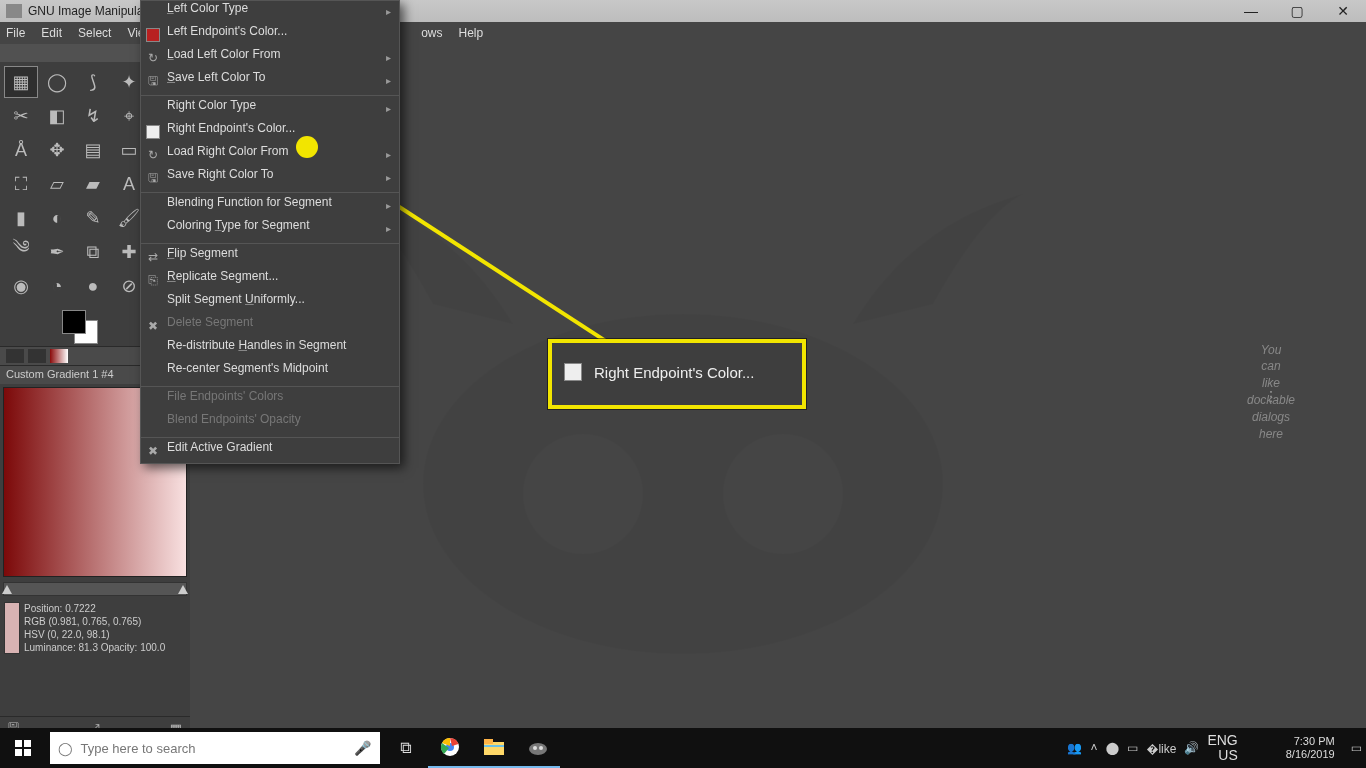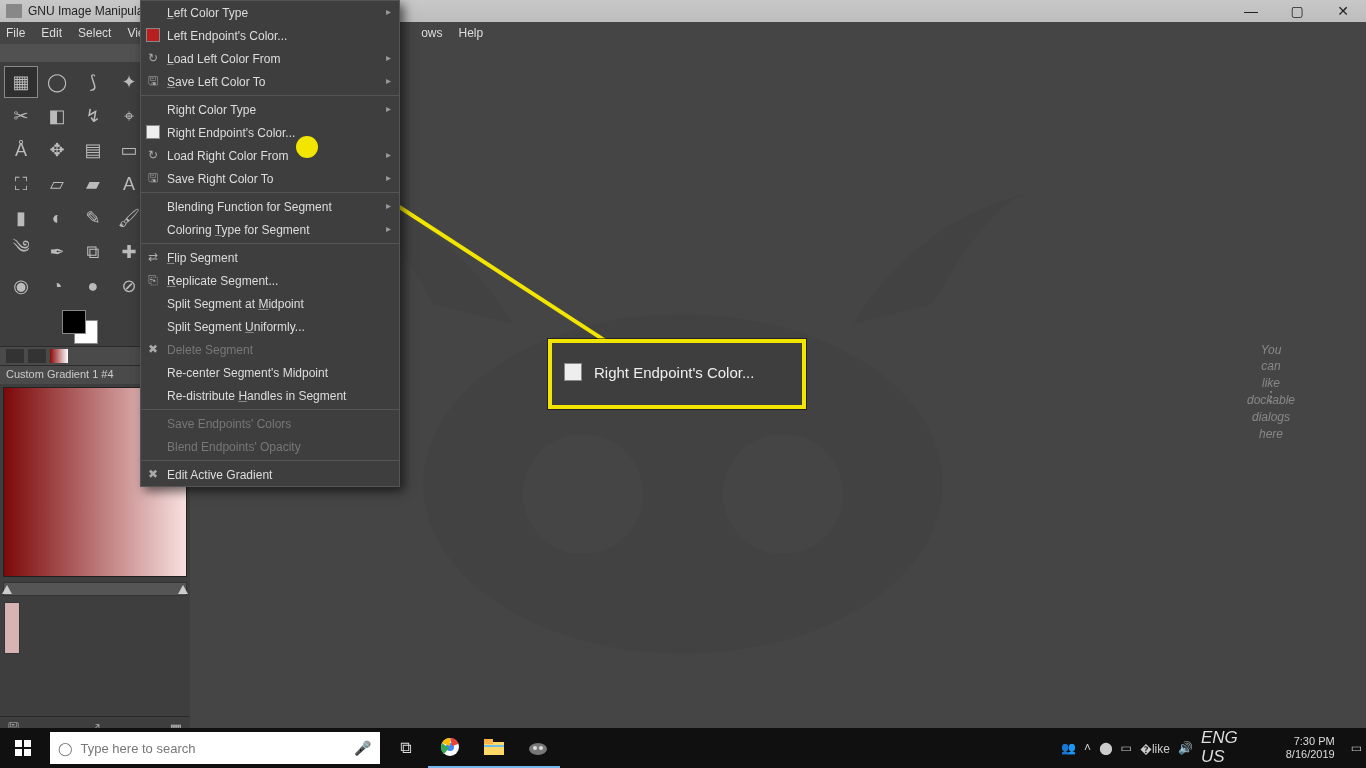--- a/index.html
+++ b/index.html
@@ -37,21 +37,21 @@
 .grad-slider { height: 14px; margin: 2px 3px; background: #555; border: 1px solid #333; position: relative; }
 .grad-slider::before, .grad-slider::after { content: ""; position: absolute; top: 2px; width: 0; height: 0; border-left: 5px solid transparent; border-right: 5px solid transparent; border-bottom: 9px solid #ccc; }
 .grad-slider::before { left: -2px; }
 .grad-slider::after { right: -2px; }
 .infobox { margin: 4px; display: flex; align-items: flex-start; }
 .swatch { width: 16px; height: 52px; background: #d8b3b3; border: 1px solid #333; margin-right: 4px; }
 .info { font-size: 10px; color: #ccc; line-height: 1.3; white-space: nowrap; }
 .btnrow { height: 24px; margin-top: auto; display: flex; align-items: center; justify-content: space-between; padding: 0 8px; color: #bbb; font-size: 13px; border-top: 1px solid #2a2a2a; }
 
 .context { position: absolute; left: 140px; top: 0px; width: 260px; background: #3e3e3e; border: 1px solid #555; box-shadow: 4px 4px 10px rgba(0,0,0,.6); font-size: 12px; color: #ddd; z-index: 5; }
-.ci { height: 23px; display: flex; align-items: center; padding-left: 26px; position: relative; }
+.ci { height: 23px; display: flex; padding-left: 26px; position: relative; }
 .ci u { text-decoration: underline; text-decoration-color: #888; }
 .ci.disabled { color: #777; }
 .ci .icon { position: absolute; left: 5px; top: 4px; width: 14px; height: 14px; }
 .ci .arrow { position: absolute; right: 8px; top: 5px; font-size: 10px; color: #999; }
 .sep { height: 1px; background: #555; margin: 2px 0; }
 .icon.red { background: #b82020; border: 1px solid #888; }
 .icon.white { background: #eee; border: 1px solid #888; }
 .icon.char { color: #aaa; font-size: 12px; text-align: center; line-height: 14px; }
 
 .callout { position: absolute; left: 548px; top: 339px; width: 258px; height: 70px; border: 4px solid #f2e500; background: #3e3e3e; z-index: 4; box-shadow: 0 0 0 1px rgba(0,0,0,.5); }
@@ -146,20 +146,26 @@
       <div class="tabrow">
         <div class="tab"></div>
         <div class="tab"></div>
         <div class="tab red"></div>
       </div>
       <div class="grad-title">Custom Gradient 1 #4</div>
       <div class="grad-canvas"></div>
       <div class="grad-slider"></div>
       <div class="infobox">
         <div class="swatch"></div>
+        <div class="info">
+          <div>Position: 0.7222</div>
+          <div>RGB (0.981, 0.765, 0.765)</div>
+          <div>HSV (0, 22.0, 98.1)</div>
+          <div>Luminance: 81.3    Opacity: 100.0</div>
+        </div>
       </div>
       <div class="btnrow">
         <span>🖫</span>
         <span>⤢</span>
         <span>▦</span>
       </div>
     </div>
 
     <div class="center">
       <svg class="wilber" width="700" height="520" viewBox="0 0 700 520">
@@ -236,38 +242,35 @@
     <div class="sep"></div>
     <div class="ci">
         <span class="icon char">⇄</span>
         <span><u>F</u>lip Segment</span>
       </div>
     <div class="ci">
         <span class="icon char">⎘</span>
         <span><u>R</u>eplicate Segment...</span>
       </div>
     <div class="ci">
-        <span>Split Segment at <u>M</u>idpoint</span>
-      </div>
-    <div class="ci">
         <span>Split Segment <u>U</u>niformly...</span>
       </div>
     <div class="ci disabled">
         <span class="icon char">✖</span>
         <span>Delete Segment</span>
       </div>
     <div class="ci">
+        <span>Re-distribute <u>H</u>andles in Segment</span>
+      </div>
+    <div class="ci">
         <span>Re-center Segment's Midpoint</span>
       </div>
-    <div class="ci">
-        <span>Re-distribute <u>H</u>andles in Segment</span>
-      </div>
     <div class="sep"></div>
     <div class="ci disabled">
-        <span>Save Endpoints' Colors</span>
+        <span>File Endpoints' Colors</span>
       </div>
     <div class="ci disabled">
         <span>Blend Endpoints' Opacity</span>
       </div>
     <div class="sep"></div>
     <div class="ci">
         <span class="icon char">✖</span>
         <span>Edit Active Gradient</span>
       </div>
   </div>
@@ -323,21 +326,21 @@
         </svg>
     </div>
   </div>
   <div class="tb-tray">
     <span class="t">👥</span>
     <span class="t">˄</span>
     <span class="t">⬤</span>
     <span class="t">▭</span>
     <span class="t">�like</span>
     <span class="t">🔊</span>
-    <div style="font-size:17px; line-height:1.1; text-align:left;font-style:italic;">
+    <div style="font-size:14px; line-height:1.1; text-align:right;">
       <div>ENG</div>
       <div>US</div>
     </div>
     <div class="tb-clock">
       <div>7:30 PM</div>
       <div>8/16/2019</div>
     </div>
     <span class="t">▭</span>
   </div>
 </div>

